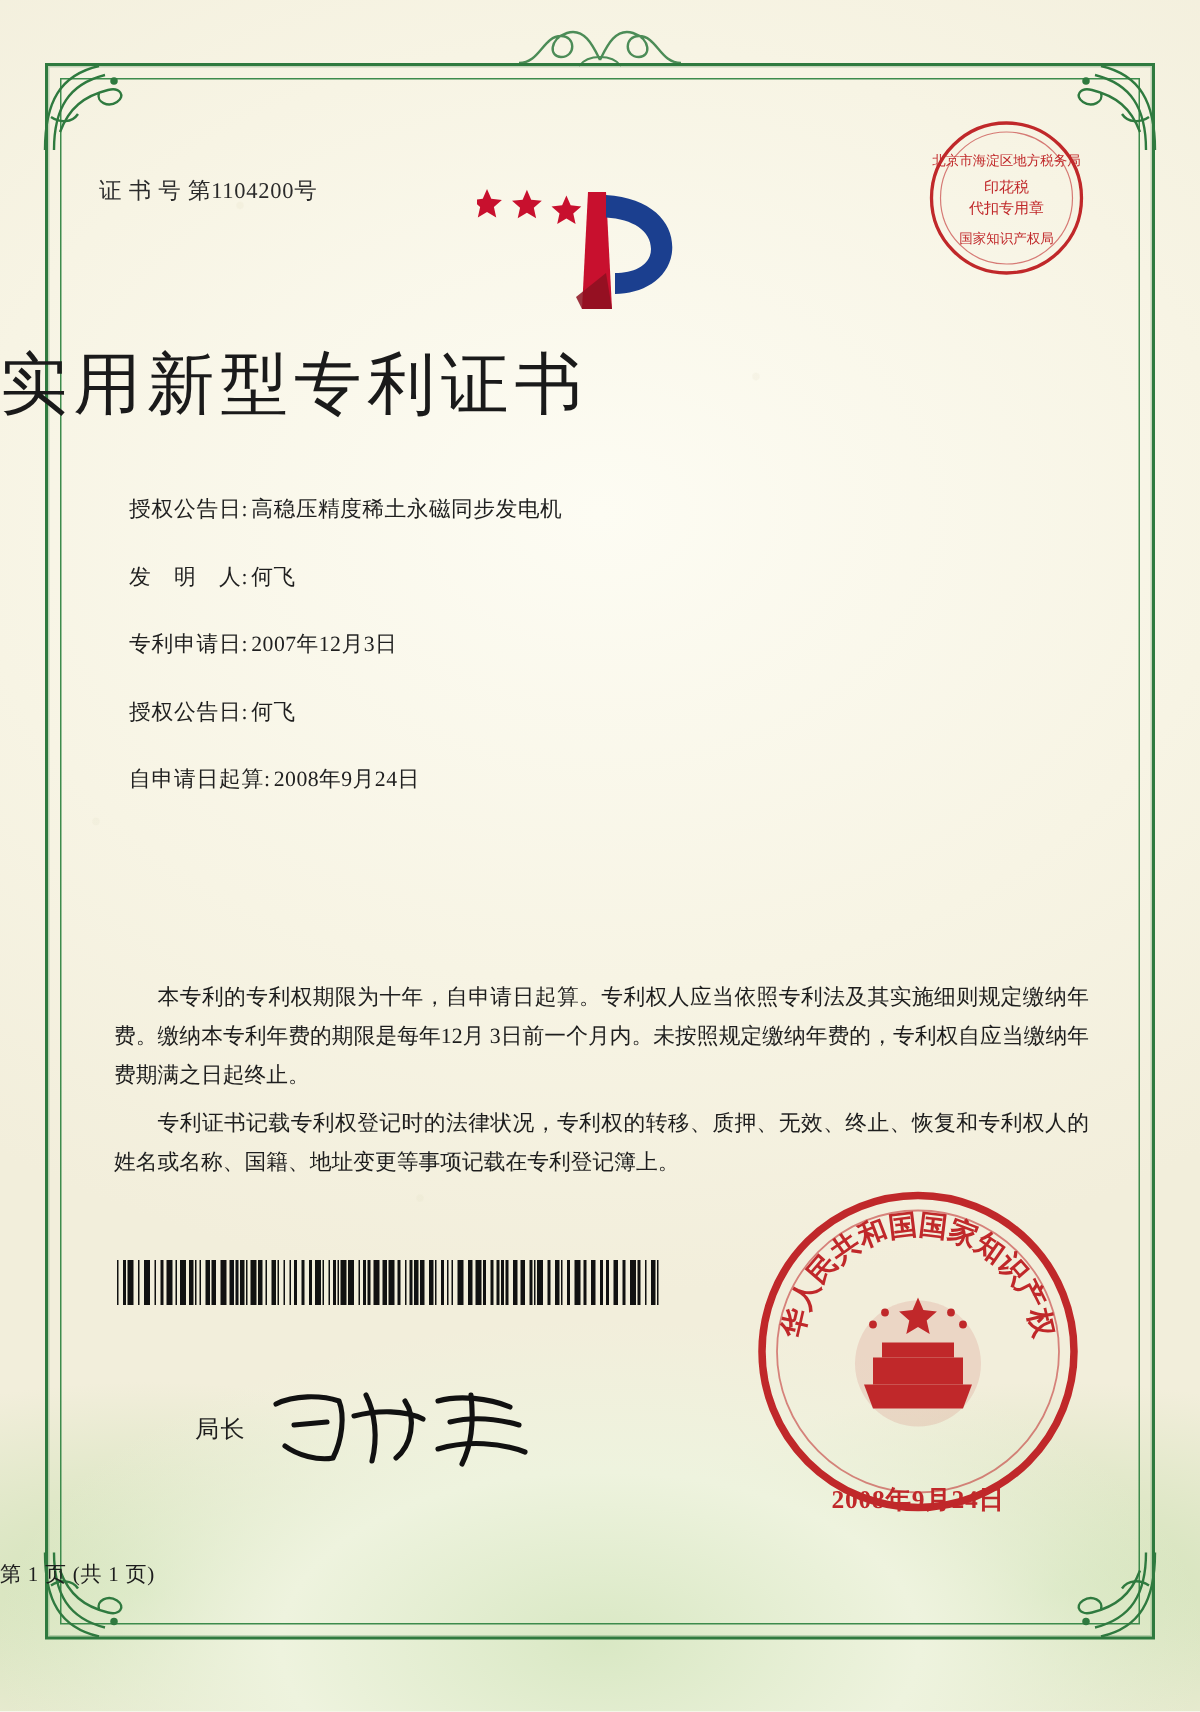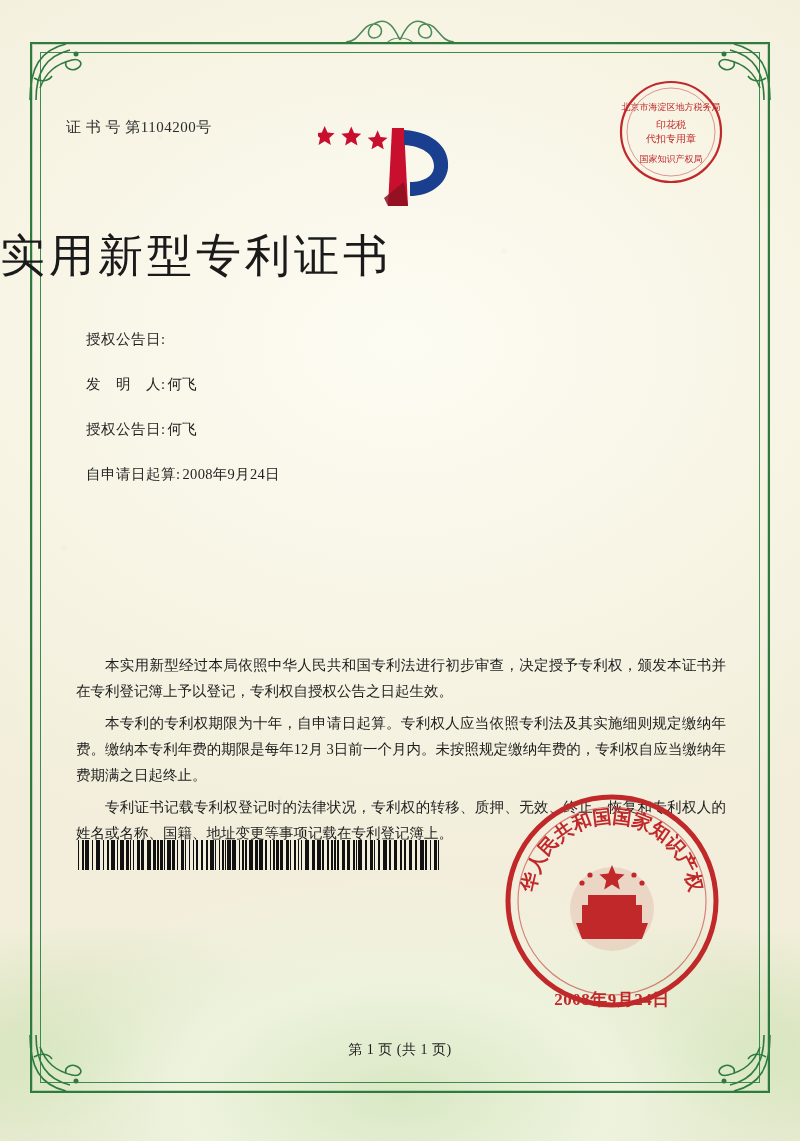--- a/index.html
+++ b/index.html
@@ -207,21 +207,20 @@
     width: 190px;
     height: 66px;
     color: #111;
   }
   .signature svg { width: 100%; height: 100%; }
 
   .page-no {
     position: absolute;
     left: 0; right: 0;
     bottom: 82px;
-    text-align: center;
     font-size: 14px;
     color: #1d1d1d;
     letter-spacing: .5px;
   }
 </style>
 </head>
 <body>
 
 <div class="page">
 
@@ -297,37 +296,41 @@
       <text x="54" y="64" text-anchor="middle" fill="#c0282a" font-size="10" font-family="DejaVu Sans, sans-serif">代扣专用章</text>
       <text x="54" y="84" text-anchor="middle" fill="#c0282a" font-size="9" font-family="DejaVu Sans, sans-serif">国家知识产权局</text>
     </svg>
   </div>
 
   <div class="title">实用新型专利证书</div>
 
   <div class="fields">
     <div class="field">
       <span class="label">授权公告日:</span>
+      <span class="value">高稳压精度稀土永磁同步发电机</span>
     </div>
     <div class="field">
       <span class="label">发　明　人:</span>
       <span class="value">何飞</span>
     </div>
     <div class="field">
+      <span class="label">专利申请日:</span>
+      <span class="value">2007年12月3日</span>
+    </div>
+    <div class="field">
       <span class="label">授权公告日:</span>
       <span class="value">何飞</span>
     </div>
     <div class="field">
       <span class="label">自申请日起算:</span>
       <span class="value">2008年9月24日</span>
     </div>
   </div>
 
   <div class="body-text">
-    <p>本实用新型经过本局依照中华人民共和国专利法进行初步审查，决定授予专利权，颁发本证书并在专利登记簿上予以登记，专利权自授权公告之日起生效。</p>
     <p>本专利的专利权期限为十年，自申请日起算。专利权人应当依照专利法及其实施细则规定缴纳年费。缴纳本专利年费的期限是每年12月 3日前一个月内。未按照规定缴纳年费的，专利权自应当缴纳年费期满之日起终止。</p>
     <p>专利证书记载专利权登记时的法律状况，专利权的转移、质押、无效、终止、恢复和专利权人的姓名或名称、国籍、地址变更等事项记载在专利登记簿上。</p>
   </div>
 
   <div class="barcode" id="barcode">
       <i style="width: 1px; margin-right: 3px;"></i>
       <i style="width: 2px; margin-right: 1px;"></i>
       <i style="width: 4px; margin-right: 3px;"></i>
       <i style="width: 1px; margin-right: 3px;"></i>
       <i style="width: 4px; margin-right: 3px;"></i>
@@ -403,20 +406,36 @@
       <i style="width: 2px; margin-right: 3px;"></i>
       <i style="width: 3px; margin-right: 3px;"></i>
       <i style="width: 2px; margin-right: 3px;"></i>
       <i style="width: 4px; margin-right: 1px;"></i>
       <i style="width: 2px; margin-right: 3px;"></i>
       <i style="width: 1px; margin-right: 3px;"></i>
       <i style="width: 3px; margin-right: 1px;"></i>
       <i style="width: 1px; margin-right: 3px;"></i>
     </div>
 
+  <div class="director">
+    <span class="dir-label">局长</span>
+    <span class="signature">
+      <svg viewBox="0 0 190 66" fill="none" stroke="currentColor" stroke-width="3.4" stroke-linecap="round" stroke-linejoin="round">
+        <path d="M10 16 C22 10 40 10 52 14 C56 24 54 40 48 52 C38 54 24 50 16 44"></path>
+        <path d="M22 30 L44 28"></path>
+        <path d="M70 10 C76 22 78 38 74 54"></path>
+        <path d="M62 24 C78 20 96 20 108 26"></path>
+        <path d="M96 14 C104 26 100 44 90 52"></path>
+        <path d="M118 14 C132 10 152 12 166 18"></path>
+        <path d="M126 28 C142 24 158 26 172 30"></path>
+        <path d="M140 10 C142 28 140 44 134 56"></path>
+        <path d="M118 46 C138 40 160 42 176 48"></path>
+      </svg>
+    </span>
+  </div>
 
   <div class="big-seal">
     <svg viewBox="0 0 220 220">
       <circle cx="110" cy="110" r="104" fill="none" stroke="#c0282a" stroke-width="5"></circle>
       <circle cx="110" cy="110" r="94" fill="none" stroke="#c0282a" stroke-width="1.2" opacity=".55"></circle>
       <path id="sealArc" d="M110,110 m-78,0 a78,78 0 1,1 156,0" fill="none"></path>
       <text fill="#c0282a" font-size="19" font-family="DejaVu Sans, sans-serif" font-weight="bold">
         <textPath href="#sealArc" startOffset="50%" text-anchor="middle">中华人民共和国国家知识产权局</textPath>
       </text>
       <g transform="translate(110,118)">

